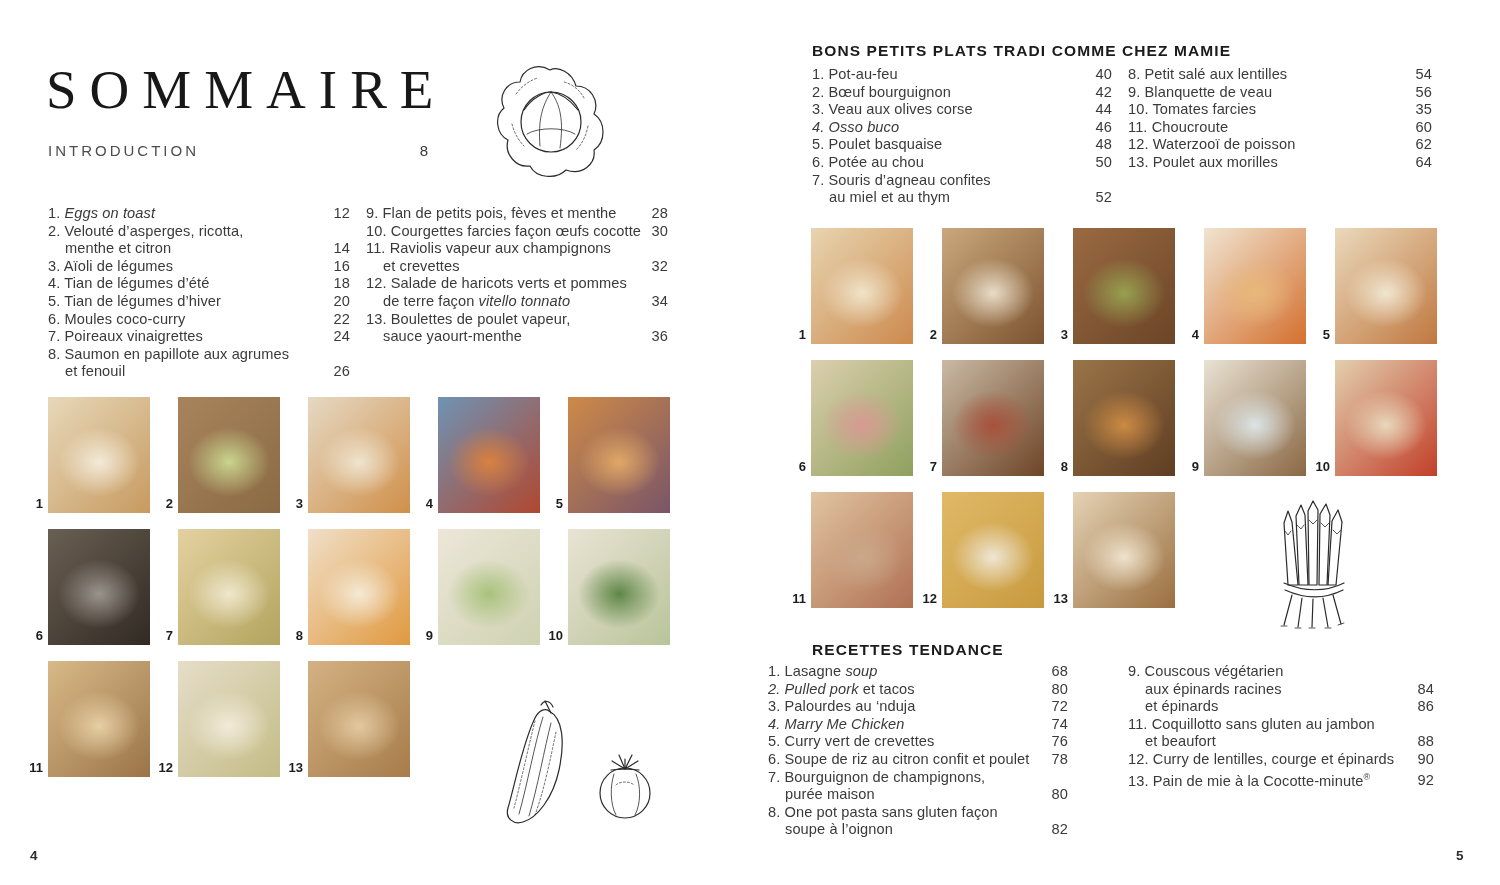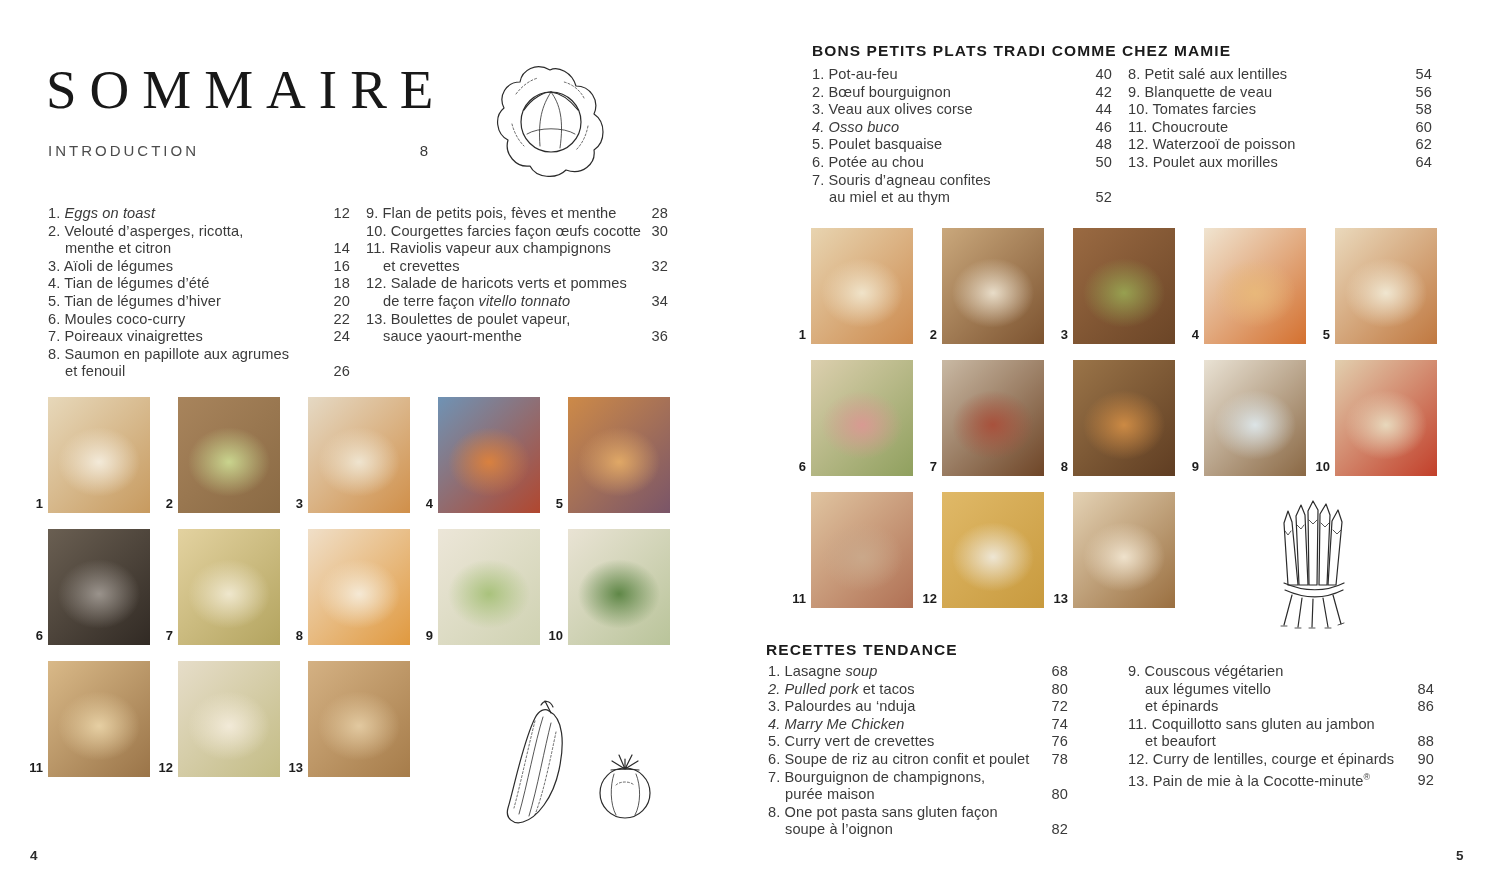--- a/index.html
+++ b/index.html
@@ -10,21 +10,21 @@
             font-size:55px;font-weight:400;letter-spacing:13px;color:#181818;white-space:nowrap;}
 
   .intro-row{position:absolute;left:48px;top:142px;width:380px;display:flex;align-items:baseline;
              font-size:15px;letter-spacing:3px;color:#4c4c4c;}
   .intro-page{margin-left:auto;letter-spacing:0;color:#3a3a3a;}
 
   .sec-heading{position:absolute;font-size:15.5px;font-weight:bold;letter-spacing:1.1px;
                color:#1b1b1b;white-space:nowrap;}
   #h-left1{left:48px;top:180px;}
   #h-right1{left:812px;top:42px;}
-  #h-right2{left:766px;top:641px;}
+  #h-right2{left:812px;top:641px;}
 
   .toc-col{position:absolute;font-size:14.6px;color:#3a3a3a;letter-spacing:0.1px;}
   #l1c1{left:48px;top:205px;width:302px;}
   #l1c2{left:366px;top:205px;width:302px;}
   #r1c1{left:812px;top:66px;width:300px;}
   #r1c2{left:1128px;top:66px;width:304px;}
   #r2c1{left:768px;top:663px;width:300px;text-align:center;}
   #r2c2{left:1128px;top:663px;width:306px;}
 
   .toc-line{display:flex;align-items:baseline;line-height:17.6px;}
@@ -290,21 +290,21 @@
       </div>
       <div class="toc-item">
         <div class="toc-line">
           <span class="toc-text"><span>9. Blanquette de veau</span></span>
           <span class="toc-page">56</span>
         </div>
       </div>
       <div class="toc-item">
         <div class="toc-line">
           <span class="toc-text"><span>10. Tomates farcies</span></span>
-          <span class="toc-page">58</span>
+          <span class="toc-page">35</span>
         </div>
       </div>
       <div class="toc-item">
         <div class="toc-line">
           <span class="toc-text"><span>11. Choucroute</span></span>
           <span class="toc-page">60</span>
         </div>
       </div>
       <div class="toc-item">
         <div class="toc-line">
@@ -420,21 +420,21 @@
           <span class="toc-page">82</span>
         </div>
       </div>
     </div>
   <div class="toc-col" id="r2c2">
       <div class="toc-item">
         <div class="toc-line">
           <span class="toc-text"><span>9. Couscous végétarien</span></span>
         </div>
         <div class="toc-line cont">
-          <span class="toc-text"><span>aux légumes vitello</span></span>
+          <span class="toc-text"><span>aux épinards racines</span></span>
           <span class="toc-page">84</span>
         </div>
       </div>
       <div class="toc-item">
         <div class="toc-line cont">
           <span class="toc-text"><span>et épinards</span></span>
           <span class="toc-page">86</span>
         </div>
       </div>
       <div class="toc-item">

